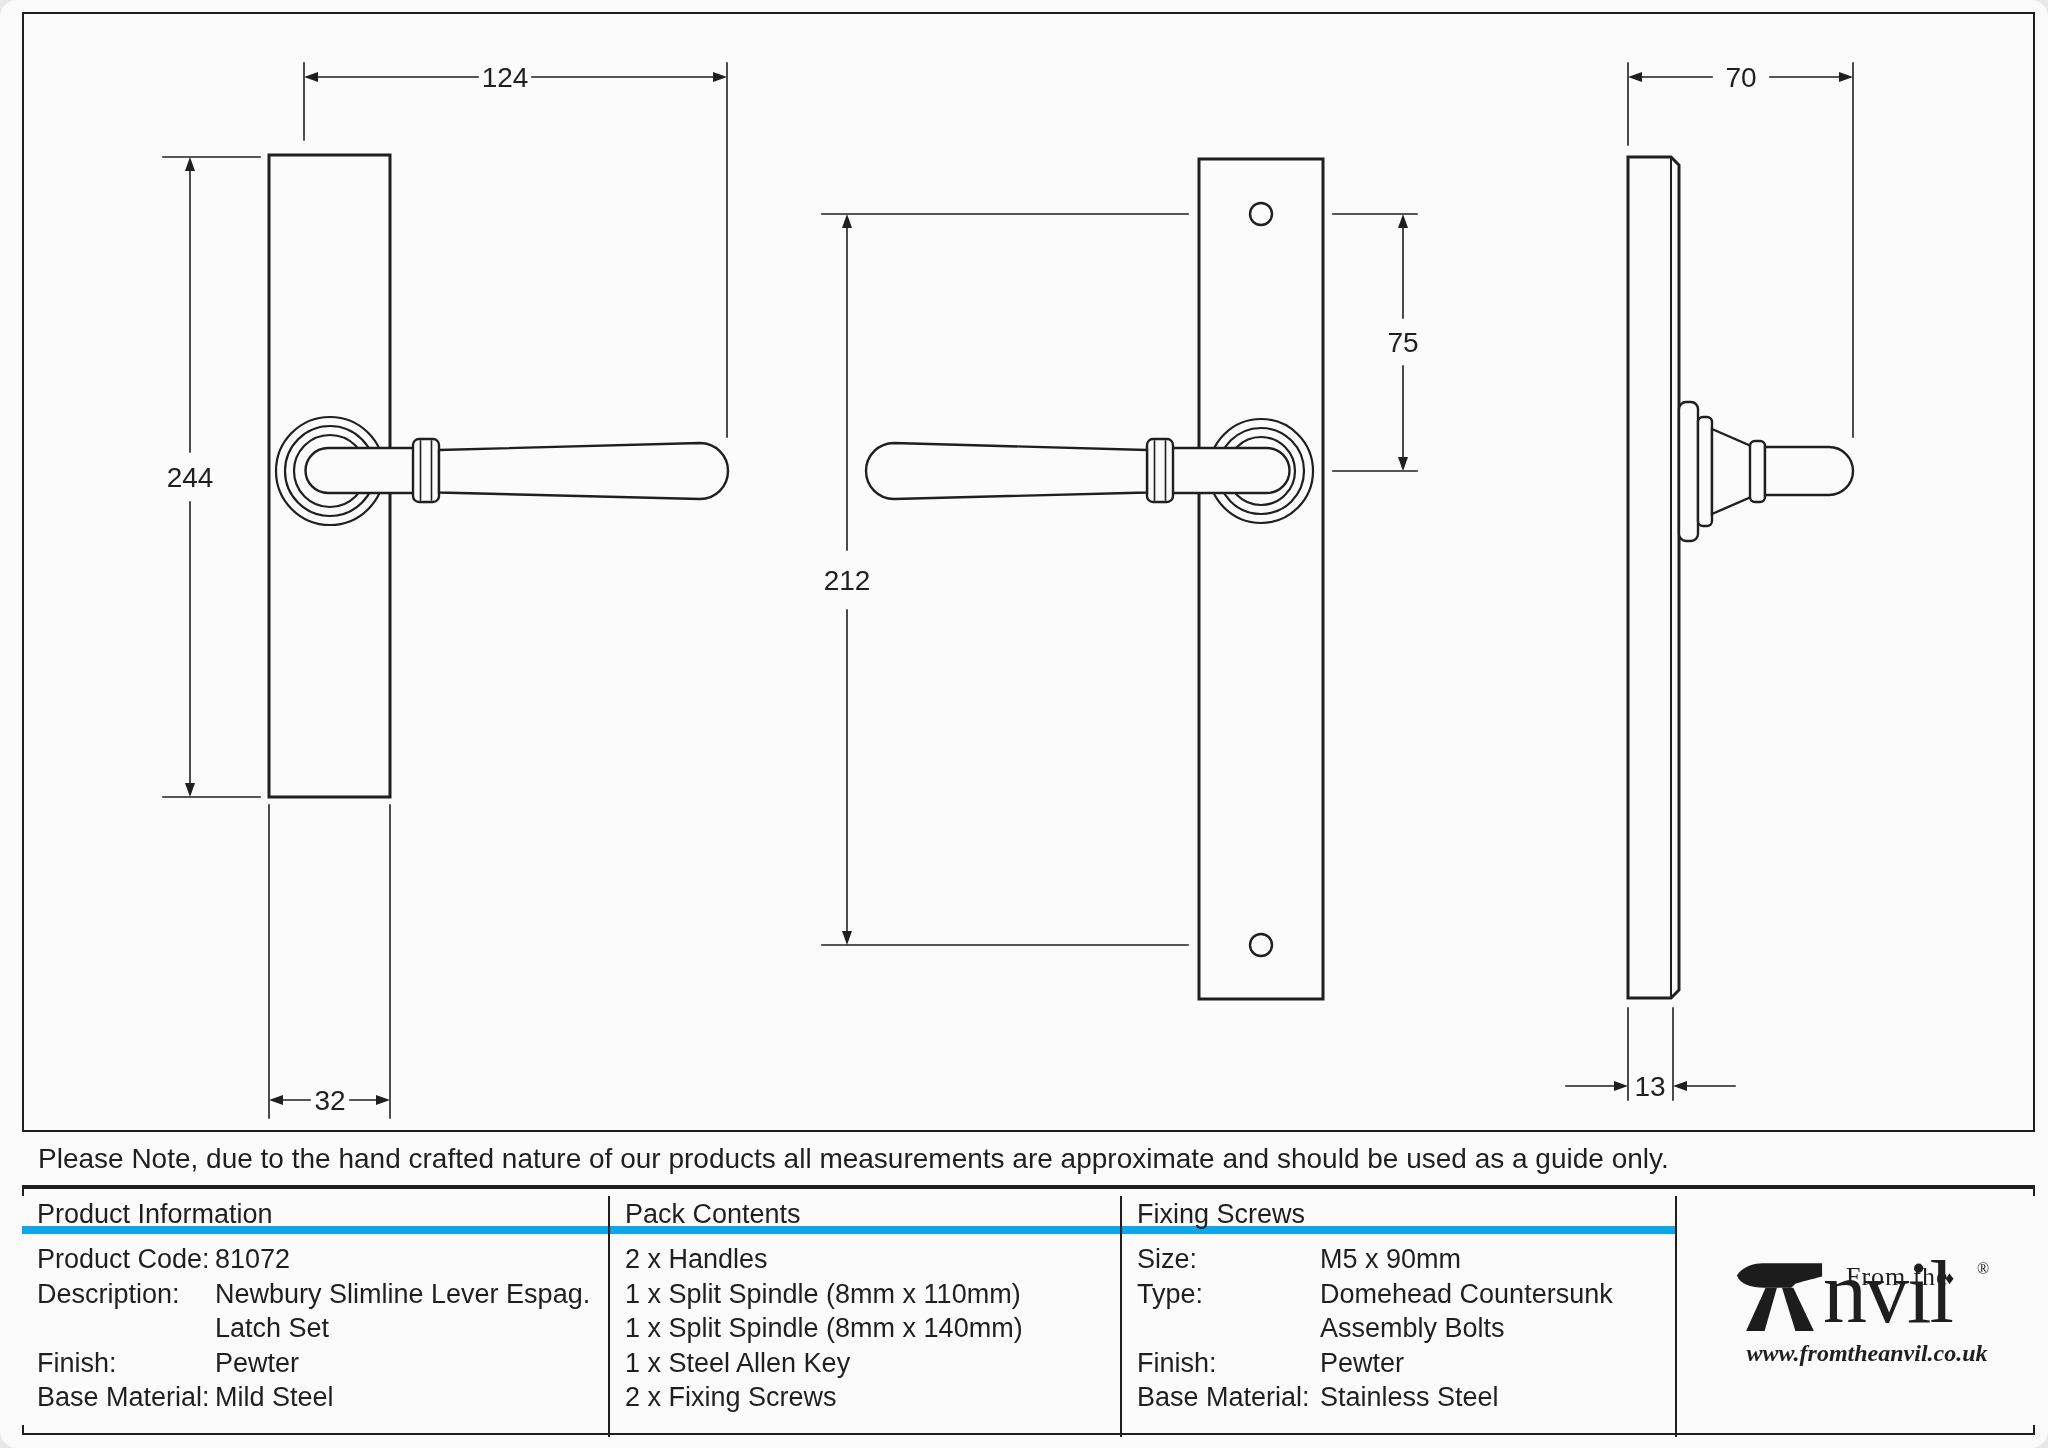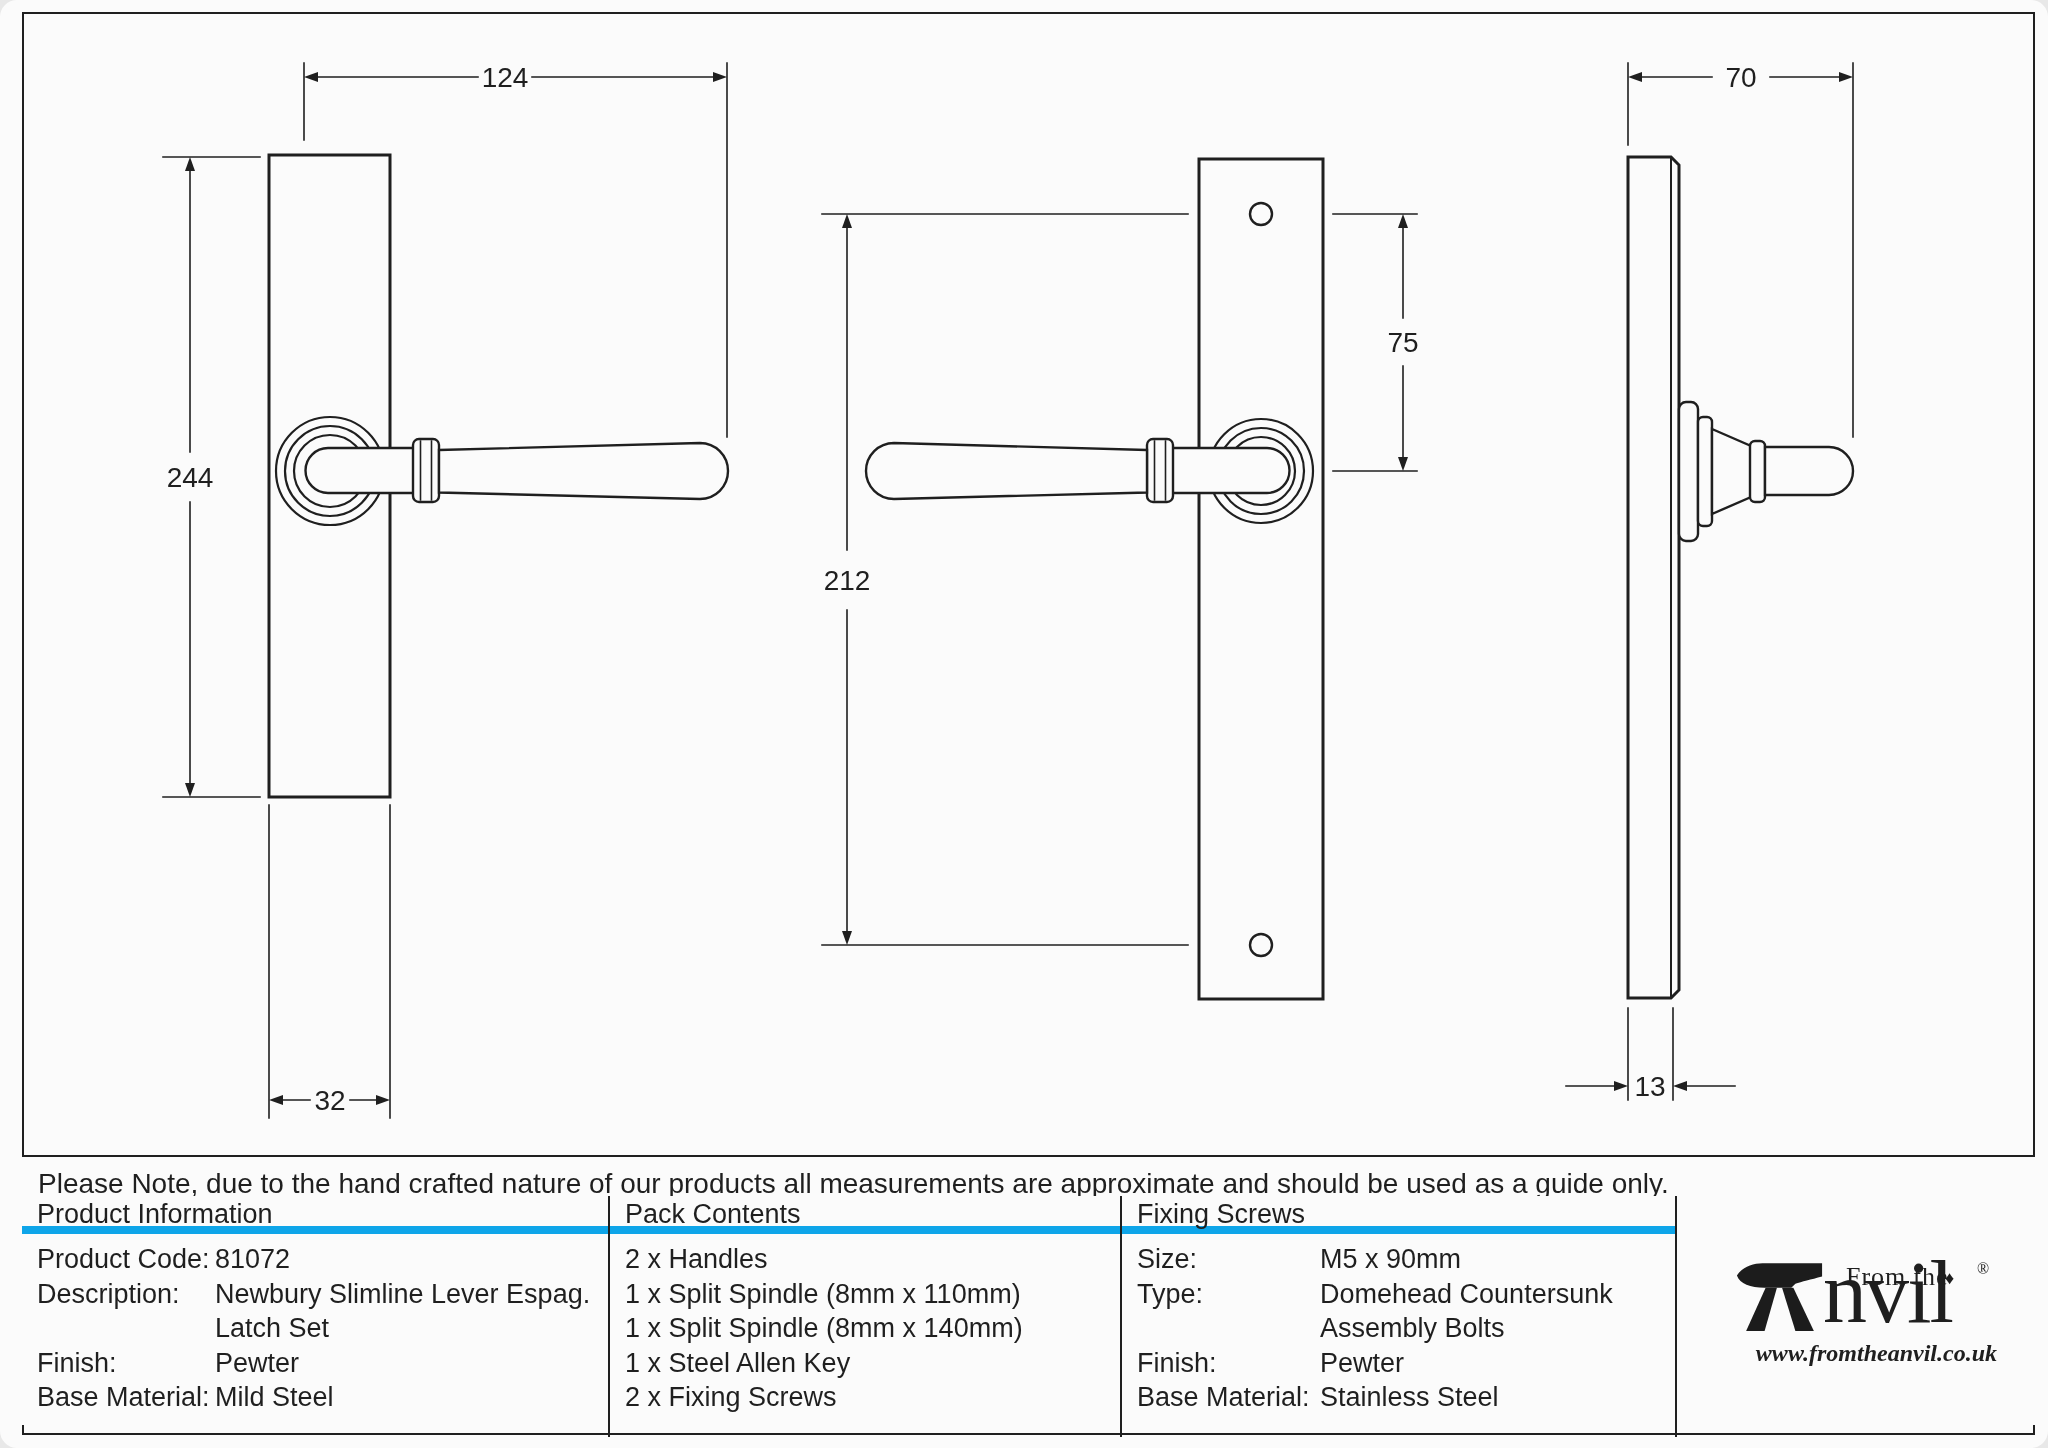--- a/index.html
+++ b/index.html
@@ -2,21 +2,21 @@
 <html><head>
 <meta charset="utf-8">
 <style>
   html,body{margin:0;padding:0;background:#e8e8e8;}
   #page{position:relative;width:2048px;height:1448px;background:#fbfbfb;overflow:hidden;
         font-family:"Liberation Sans",sans-serif;color:#1f1f1f;border-radius:17px;}
   #frame{position:absolute;left:22px;top:12px;width:2009px;height:1419px;border:2px solid #1f1f1f;}
   #drawing-svg{position:absolute;left:0;top:0;}
   svg text{font-family:"Liberation Sans",sans-serif;font-size:28px;fill:#1f1f1f;}
 
-  #note-row{position:absolute;left:22px;top:1155px;width:2013px;height:59px;box-sizing:border-box;
+  #note-row{position:absolute;left:22px;top:1130px;width:2013px;height:59px;box-sizing:border-box;
             border-top:2px solid #1f1f1f;border-bottom:4px solid #1f1f1f;background:#fbfbfb;}
   #note-row .note-text{display:block;padding-left:16px;line-height:53px;font-size:28px;}
 
   #spec-table{position:absolute;left:22px;top:1196px;width:2013px;height:229px;display:flex;background:#fbfbfb;}
   .col{box-sizing:border-box;height:241px;}
   .col+.col{border-left:2px solid #1f1f1f;}
   .col-product{width:586px;}
   .col-pack{width:512px;}
   .col-fixing{width:555px;}
   .col-logo{width:360px;position:relative;}
@@ -27,21 +27,21 @@
   .spec-label{flex:0 0 178px;}
   .col-fixing .spec-label{flex:0 0 183px;}
 
   
   .logo-fromthe{position:absolute;left:169px;top:66px;font-family:"Liberation Serif",serif;
                 font-size:26px;letter-spacing:1px;}
   .logo-diamond{position:absolute;left:268px;top:72px;font-size:18px;}
   .logo-anvil{position:absolute;left:146px;top:53px;font-family:"Liberation Serif",serif;
               font-size:88px;line-height:88px;letter-spacing:-2px;}
   .logo-reg{position:absolute;left:300px;top:64px;font-family:"Liberation Serif",serif;font-size:16px;}
-  .logo-url{position:absolute;left:60px;top:144px;width:260px;text-align:right;
+  .logo-url{position:absolute;left:60px;top:144px;width:260px;text-align:center;
             font-family:"Liberation Serif",serif;font-style:italic;font-size:24px;font-weight:bold;}
 </style>
 </head>
 <body>
 
 <div id="page">
   <div id="frame"></div>
 
   <svg id="drawing-svg" width="2048" height="1133" viewBox="0 0 2048 1133">
     <g stroke="#1f1f1f" fill="none" stroke-linecap="square">

